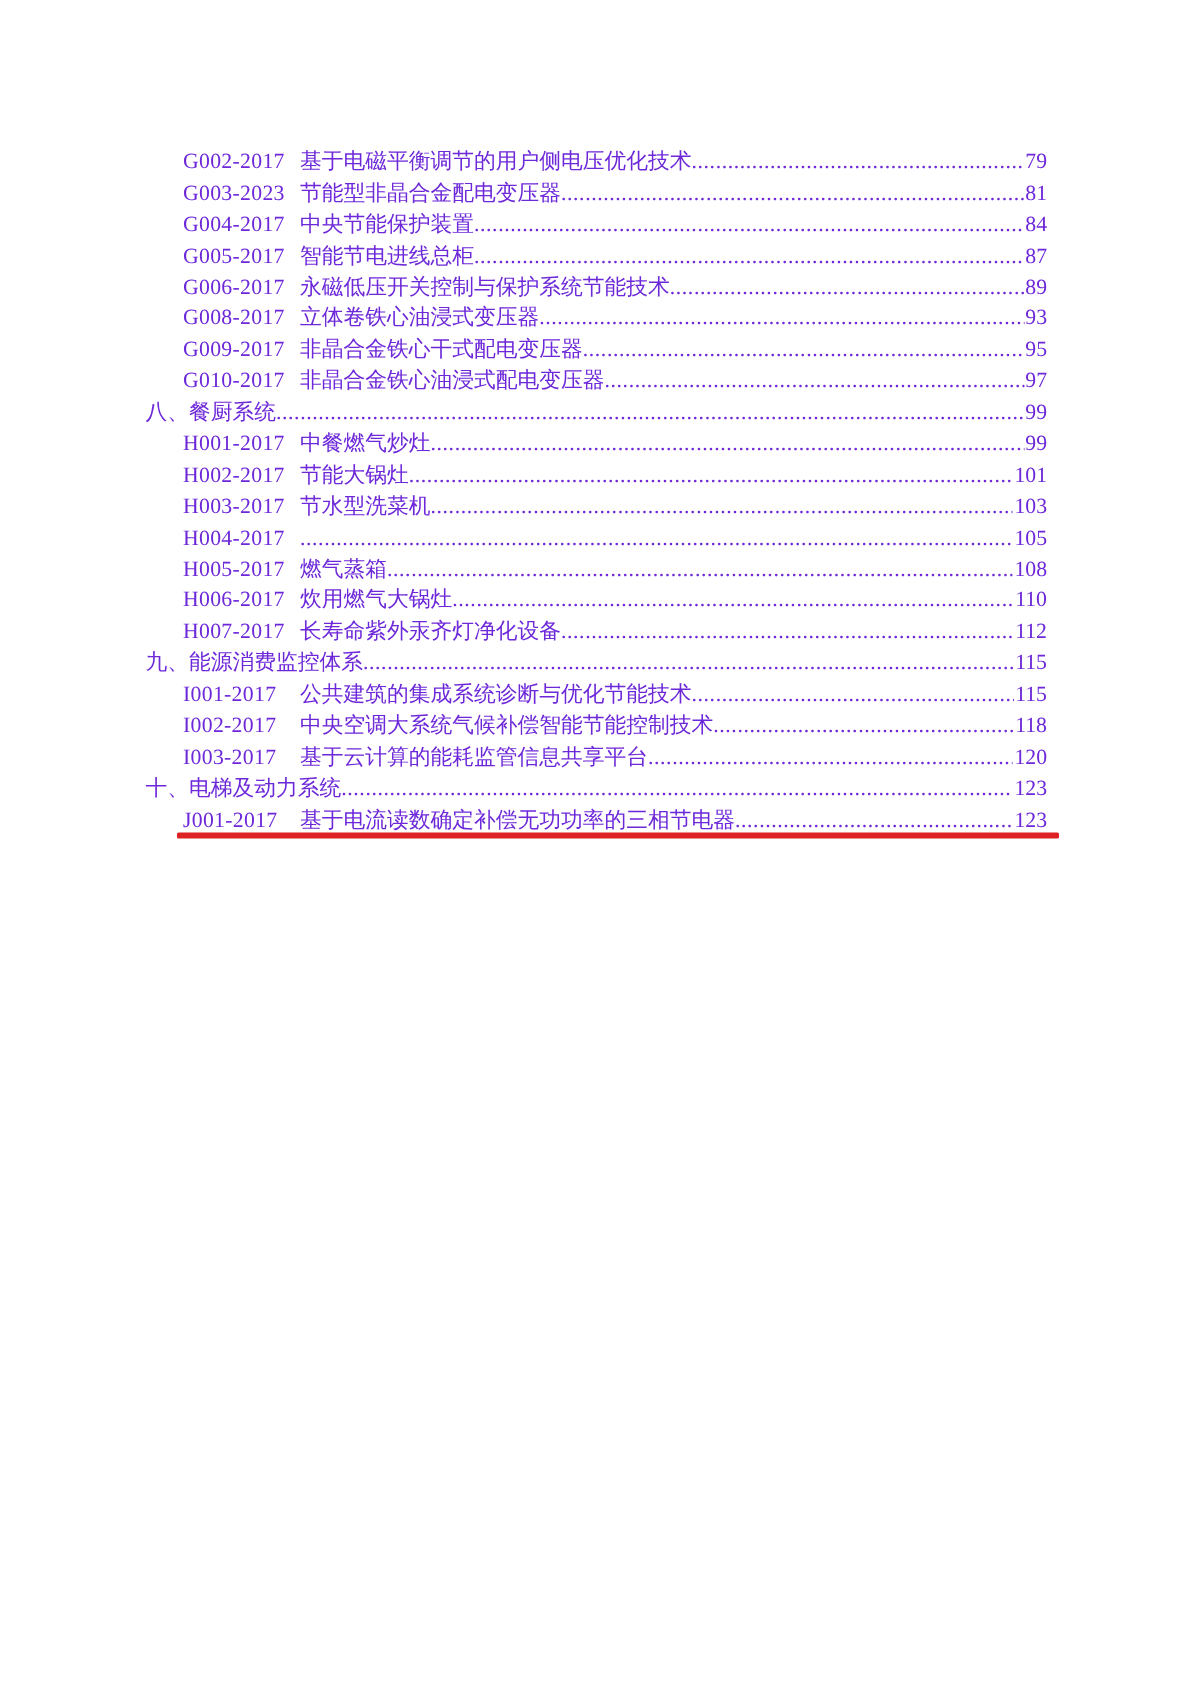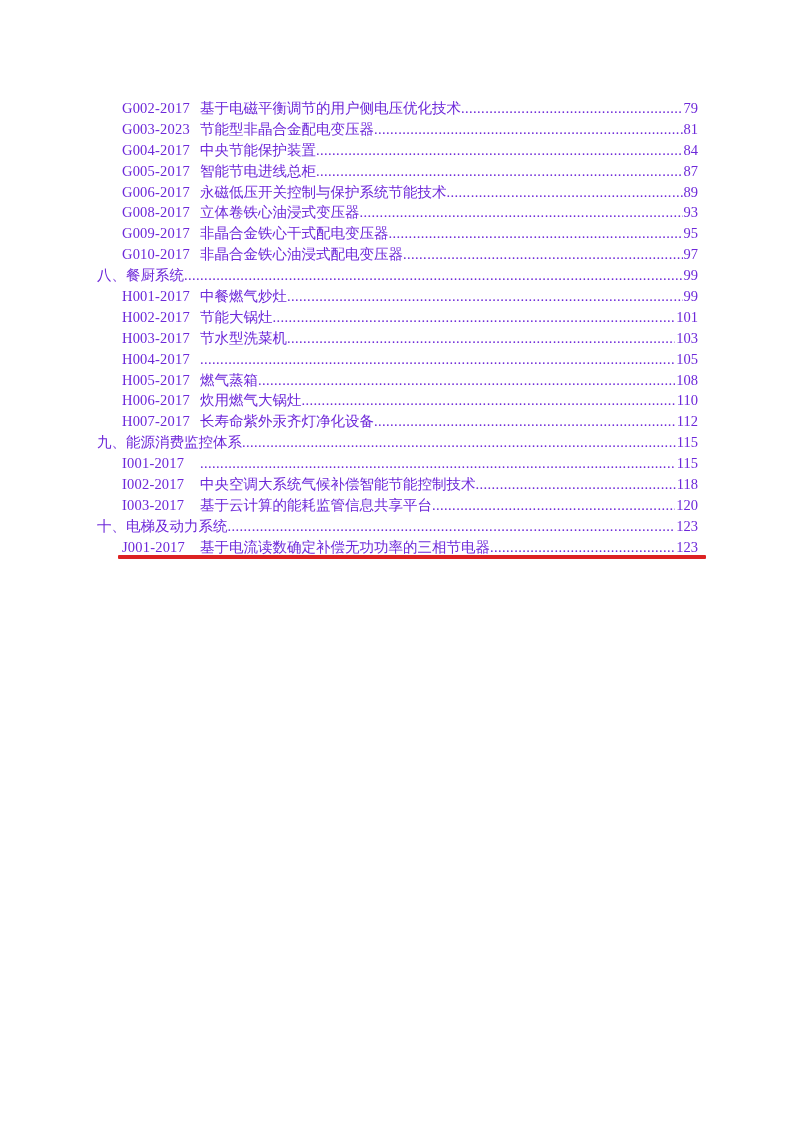--- a/index.html
+++ b/index.html
@@ -172,20 +172,21 @@
     <span class="pagenum">112</span>
 
   </div>
       <div class="row section">
     <span class="title">九、能源消费监控体系</span>
     <span class="leader"></span>
     <span class="pagenum">115</span>
   </div>
       <div class="row entry">
     <span class="code">I001-2017</span>
+    <span class="title">公共建筑的集成系统诊断与优化节能技术</span>
     <span class="leader"></span>
     <span class="pagenum">115</span>
 
   </div>
       <div class="row entry">
     <span class="code">I002-2017</span>
     <span class="title">中央空调大系统气候补偿智能节能控制技术</span>
     <span class="leader"></span>
     <span class="pagenum">118</span>
 

